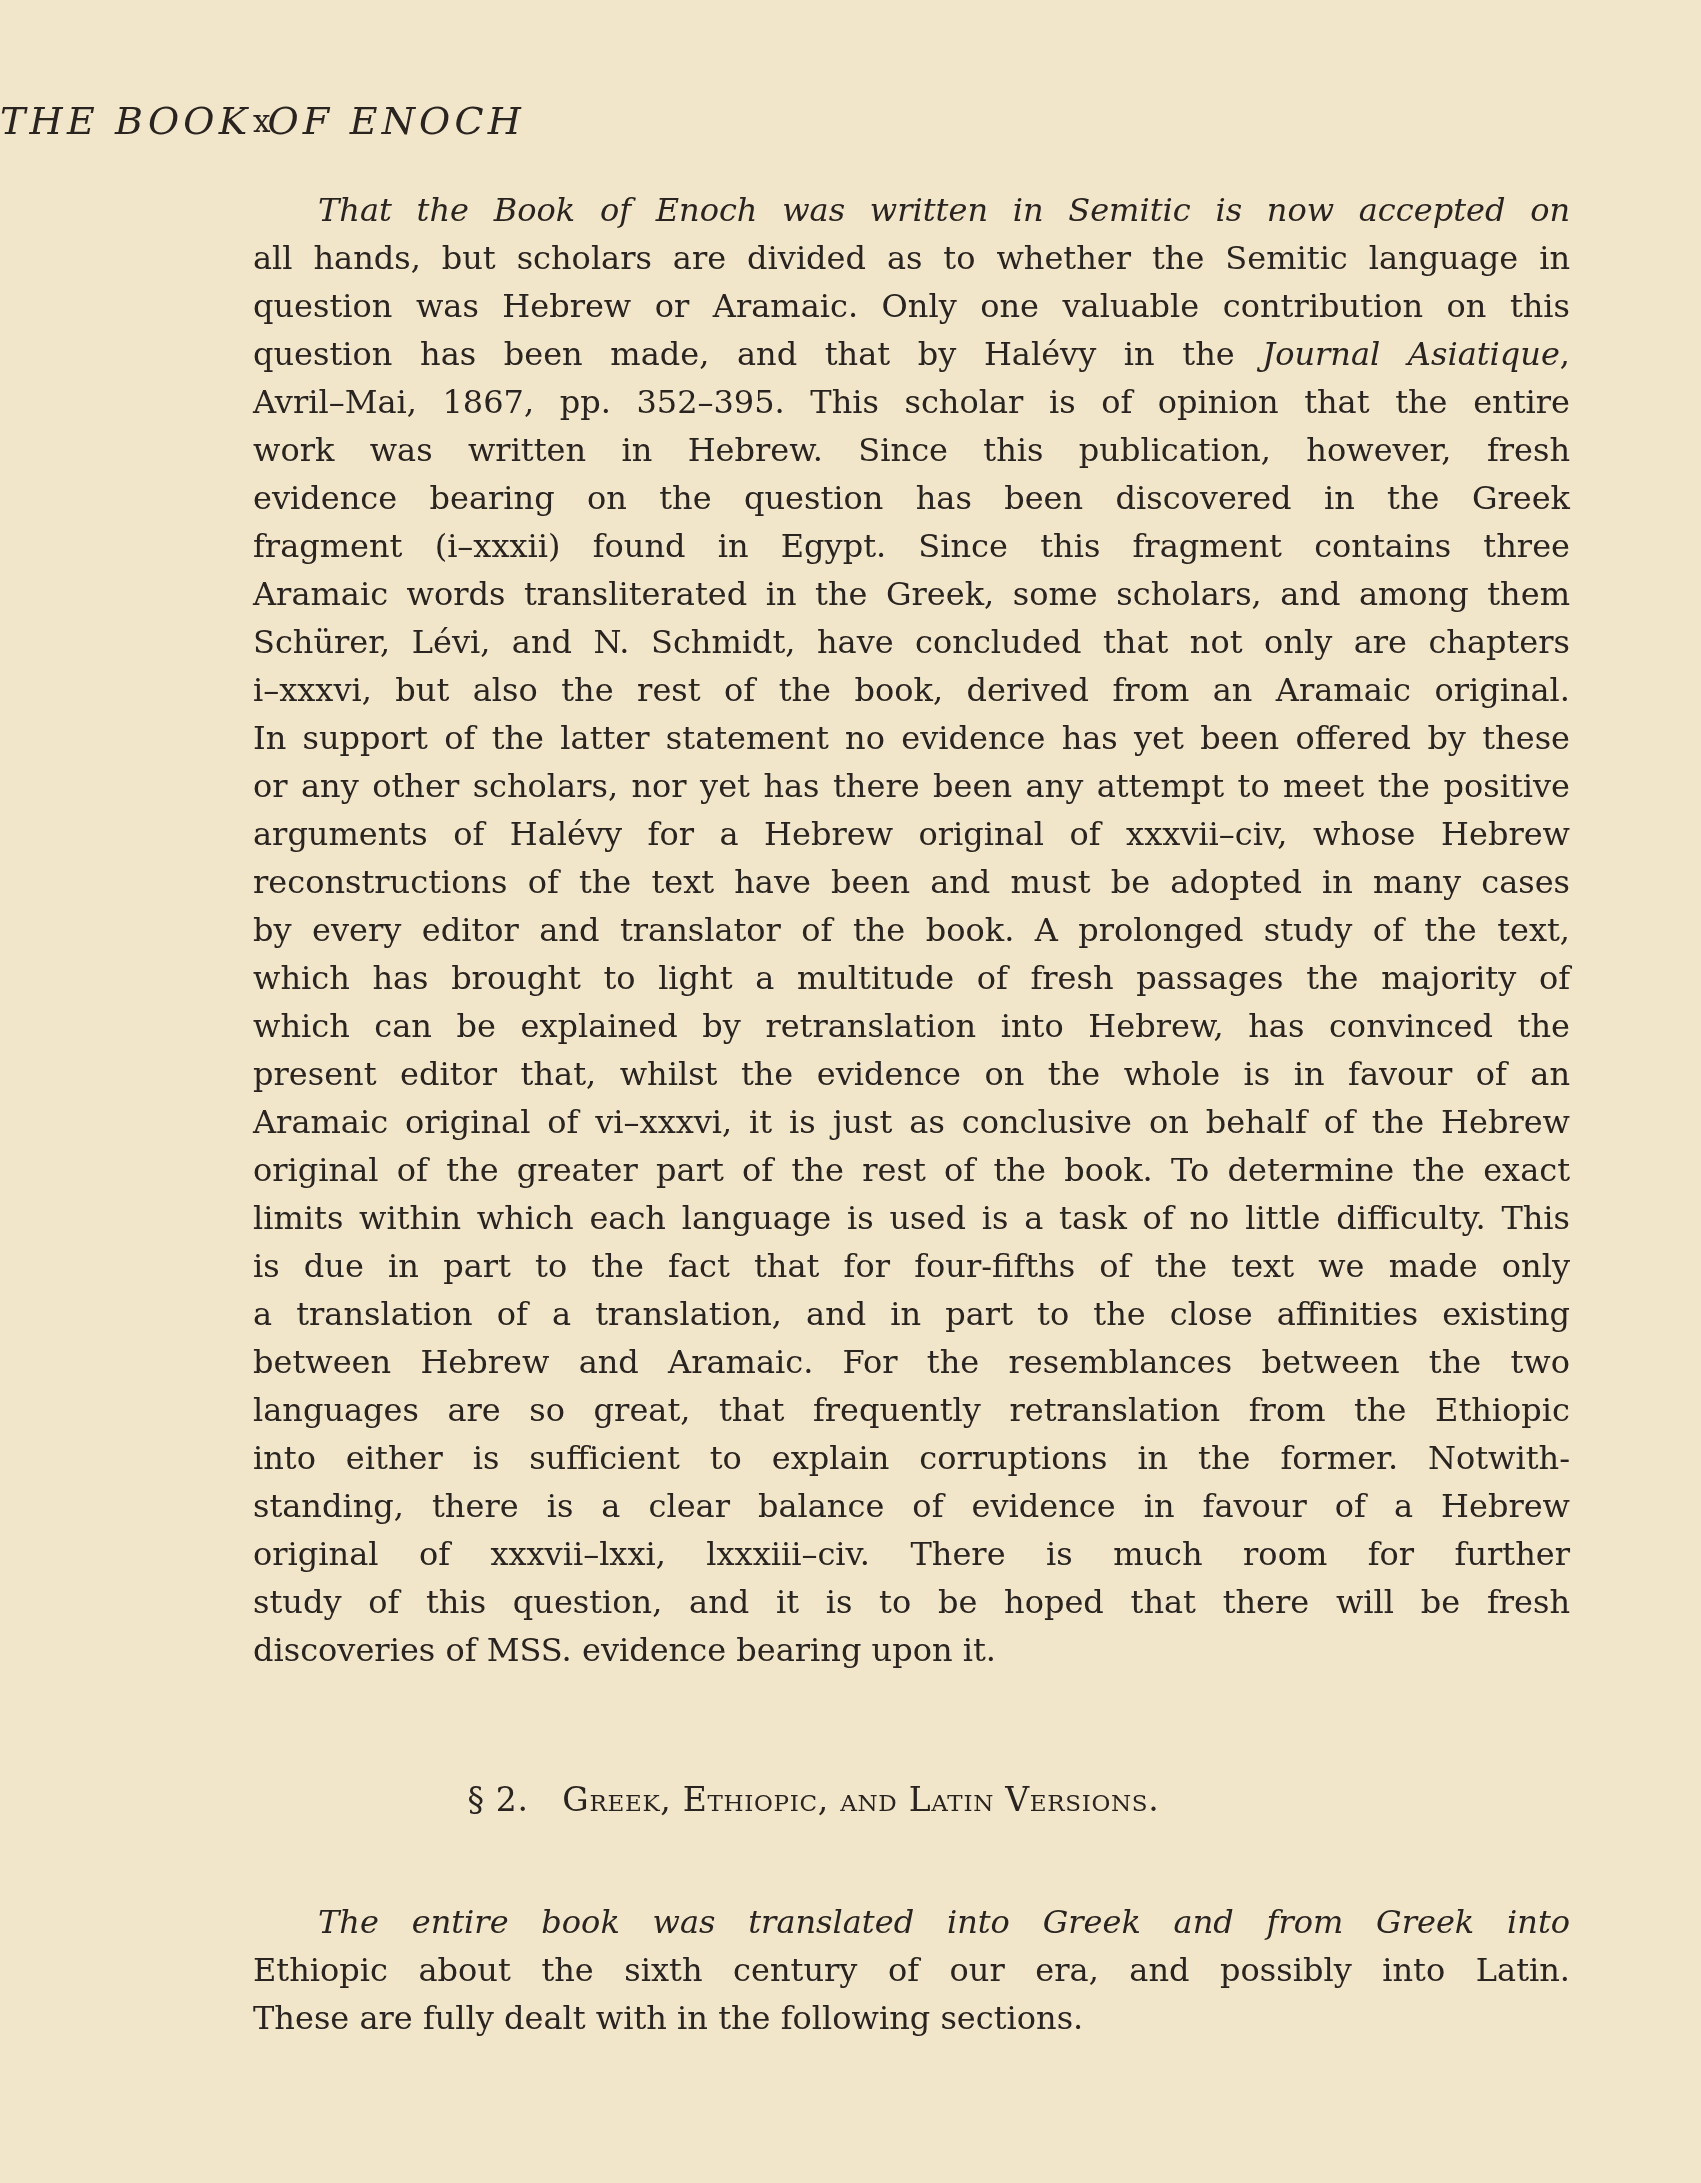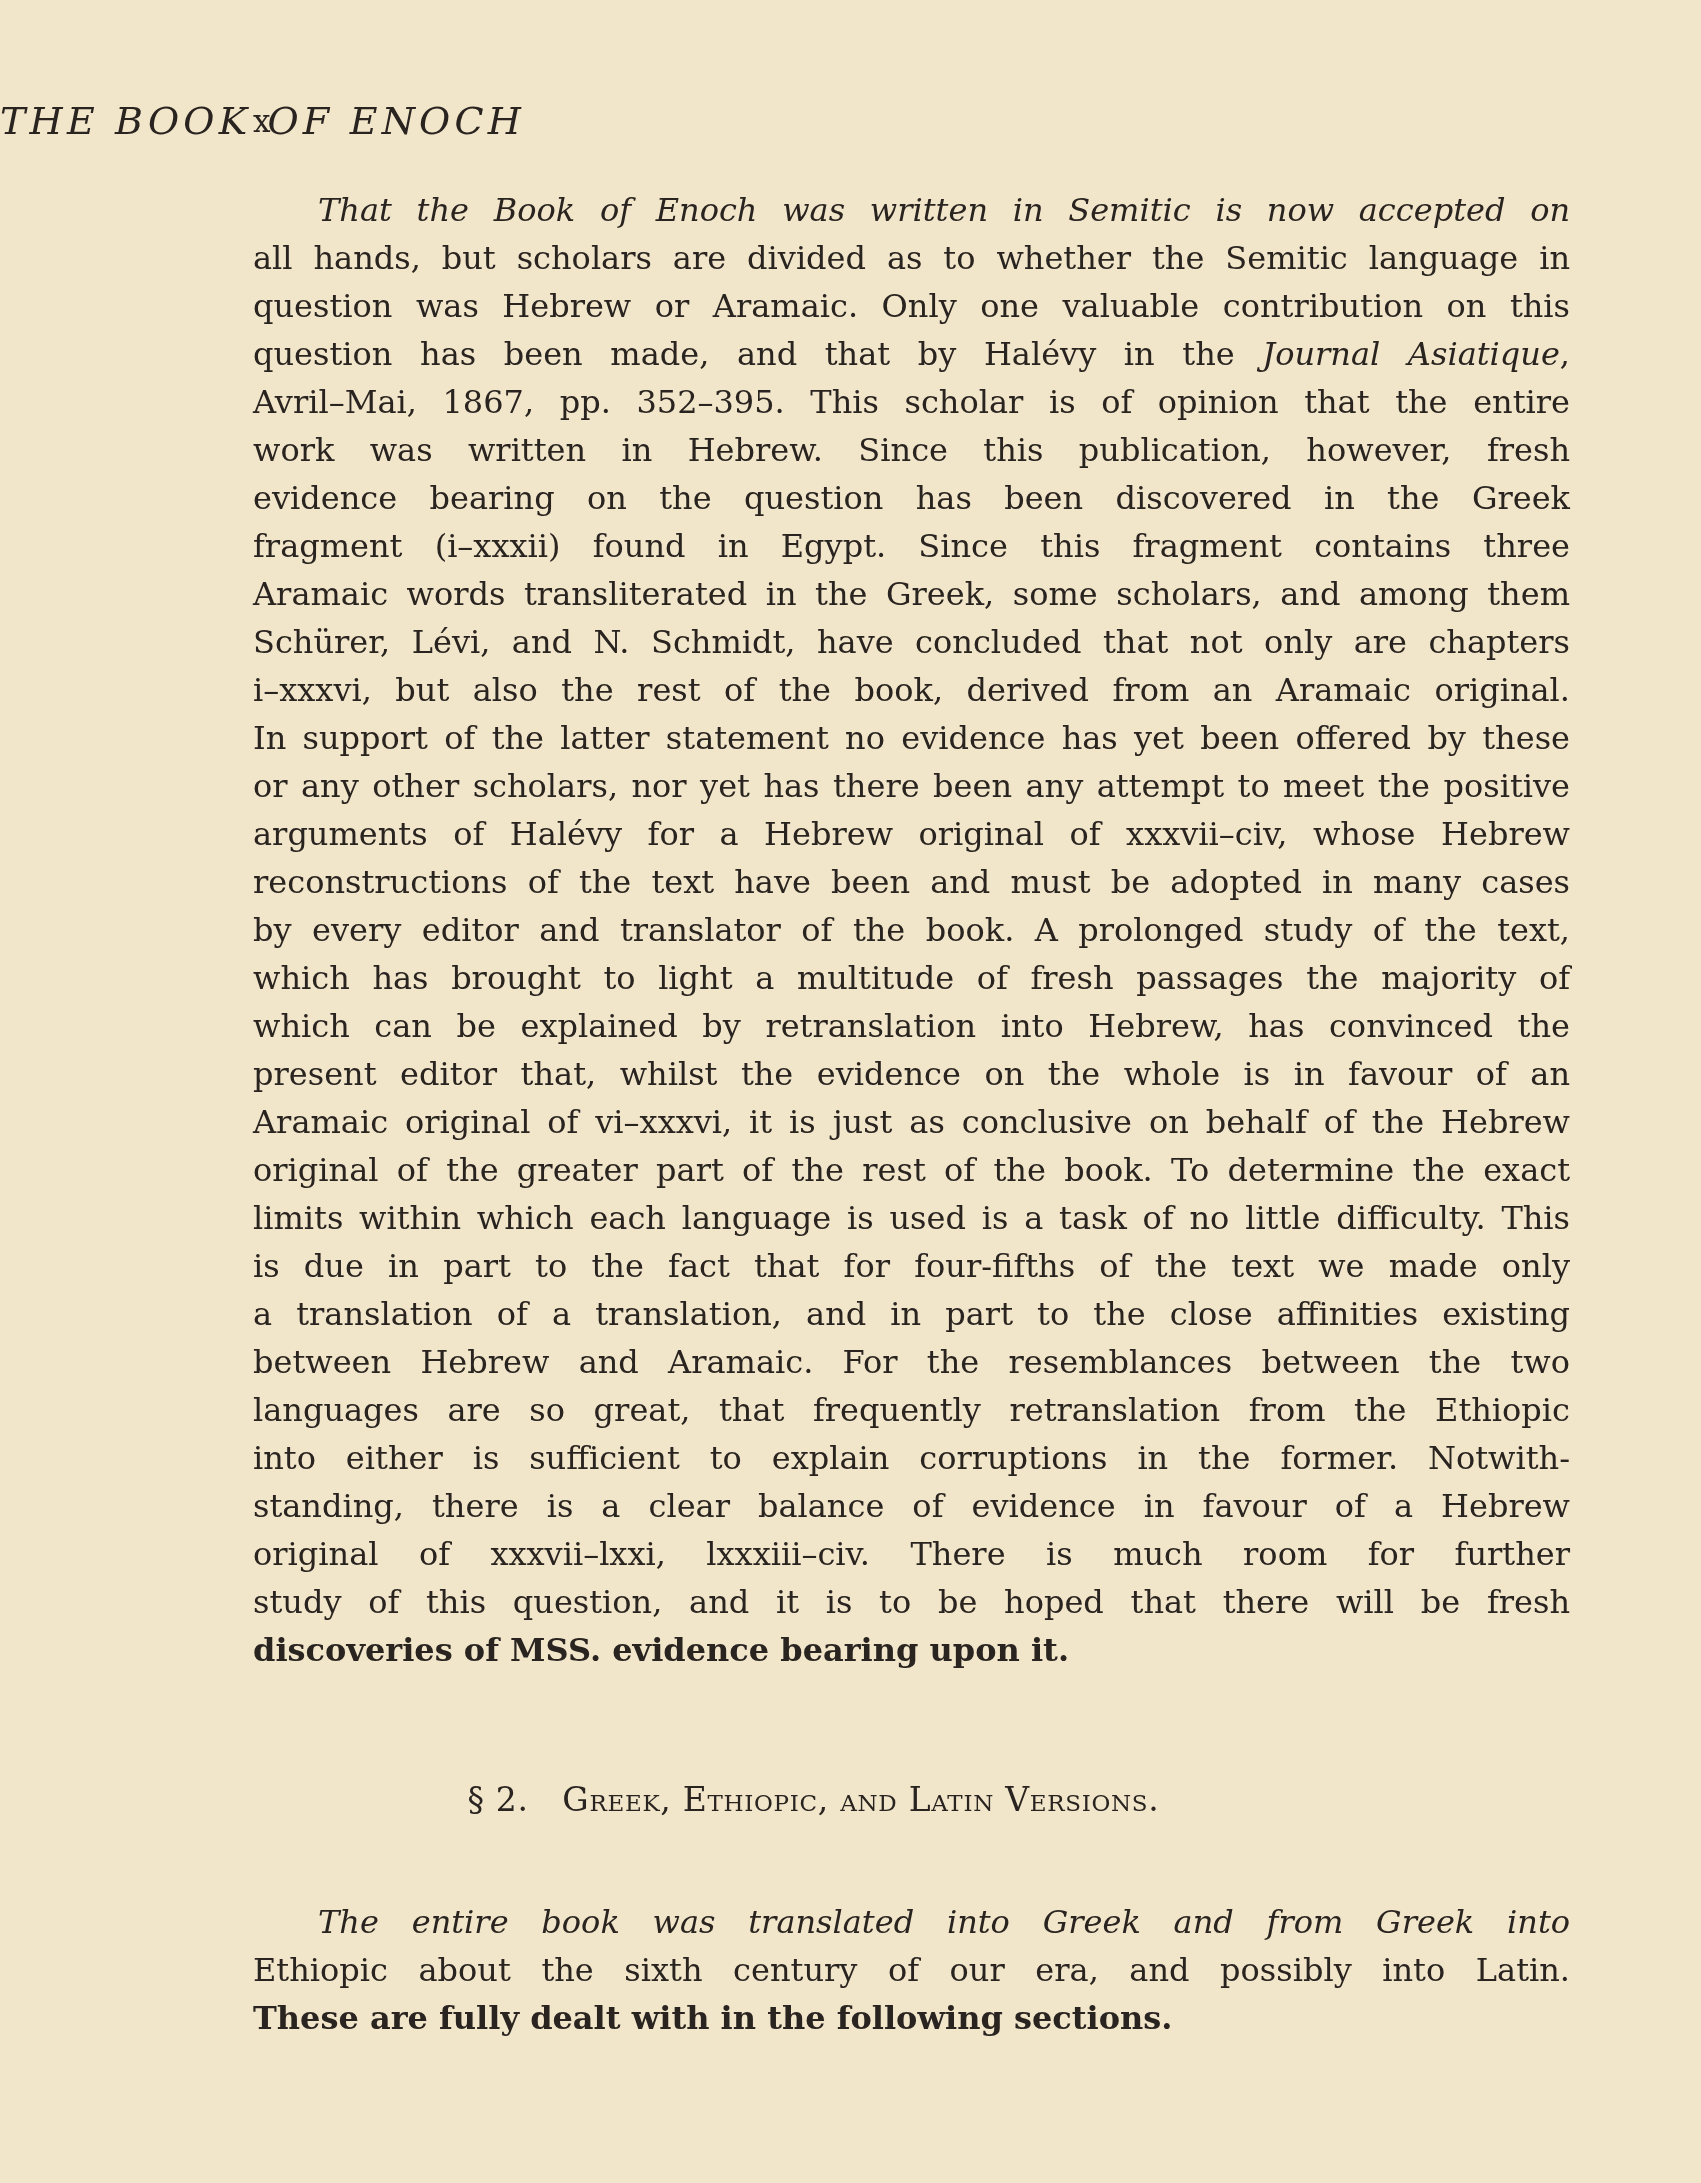--- a/index.html
+++ b/index.html
@@ -27,21 +27,21 @@
   }
   .line {
     display: block;
     height: 48px; line-height: 48px;
     font-size: 32px;
     text-align: justify;
     text-align-last: justify;
     white-space: nowrap;
     overflow: visible;
   }
-  .line.last { text-align-last: left; font-weight: bold; }
+  .line.last { text-align-last: left; }
   .indent { padding-left: 65px; font-style: italic; }
   .p1 { top: 186px; }
   .heading {
     position: absolute; left: 0; width: 1542px; top: 1780px;
     text-align: center; font-size: 33px; letter-spacing: 0.7px;
     padding-left: 85px; box-sizing: border-box;
     font-variant: small-caps;
   }
   .p2 { top: 1853px; margin-top: 45px; }
   em { }

